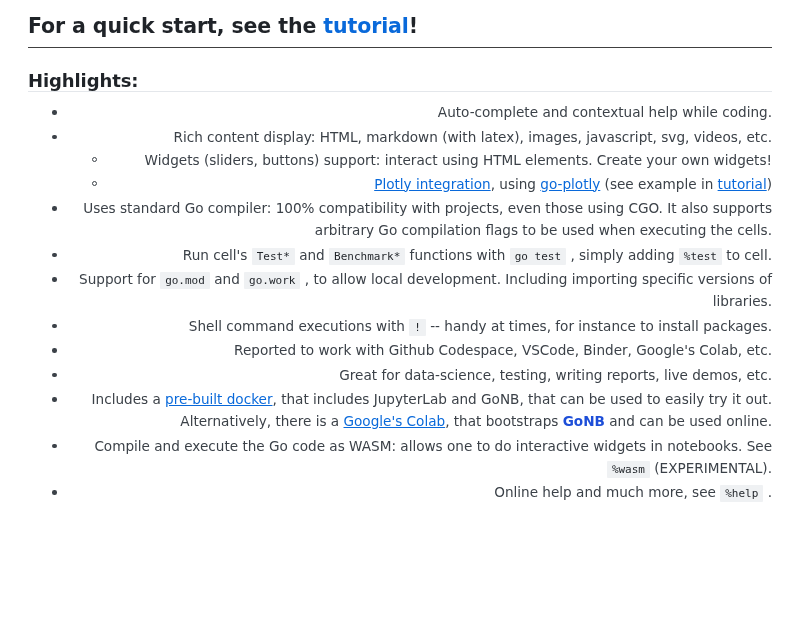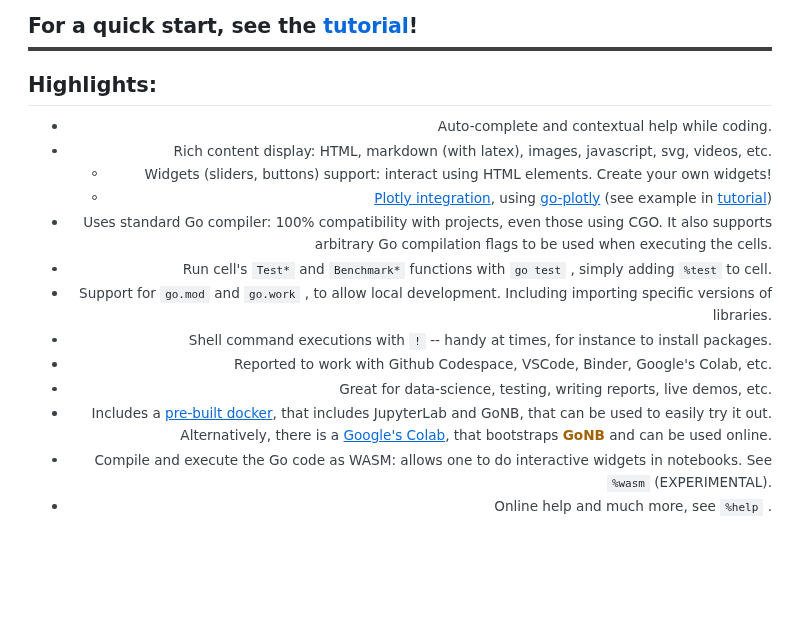--- a/index.html
+++ b/index.html
@@ -17,29 +17,29 @@
   .page {
     padding: 14px 28px 0 28px;
     box-sizing: border-box;
   }
   h1.heading {
     font-size: 20.5px;
     font-weight: bold;
     color: #1f2328;
     margin: 0 0 10px 0;
     padding-bottom: 9px;
-    border-bottom: 4px solid #404040;
+    border-bottom: 1px solid #404040;
     letter-spacing: -0.1px;
   }
   h2.heading {
-    font-size: 21px;
+    font-size: 18px;
     font-weight: bold;
     color: #1f2328;
     margin: 22px 0 9px 0;
-    padding-bottom: 8px;
+    padding-bottom: 0;
     border-bottom: 1px solid #e4e7eb;
     letter-spacing: -0.1px;
   }
   a.link {
     color: #0969da;
     text-decoration: none;
   }
   a.link.underline {
     text-decoration: underline;
   }
@@ -93,21 +93,21 @@
     font-family: "DejaVu Sans Mono", monospace;
     font-size: 11px;
     background: #eff1f3;
     border-radius: 1px;
     padding: 2px 5px;
     color: #1f2328;
     white-space: nowrap;
   }
   b.bold {
     font-weight: bold;
-    color: #a16207;
+    color: #1d4ed8;
   }
   .tut-strong {
     font-weight: bold;
   }
 </style>
 </head>
 <body>
 
 <div class="page">
 

